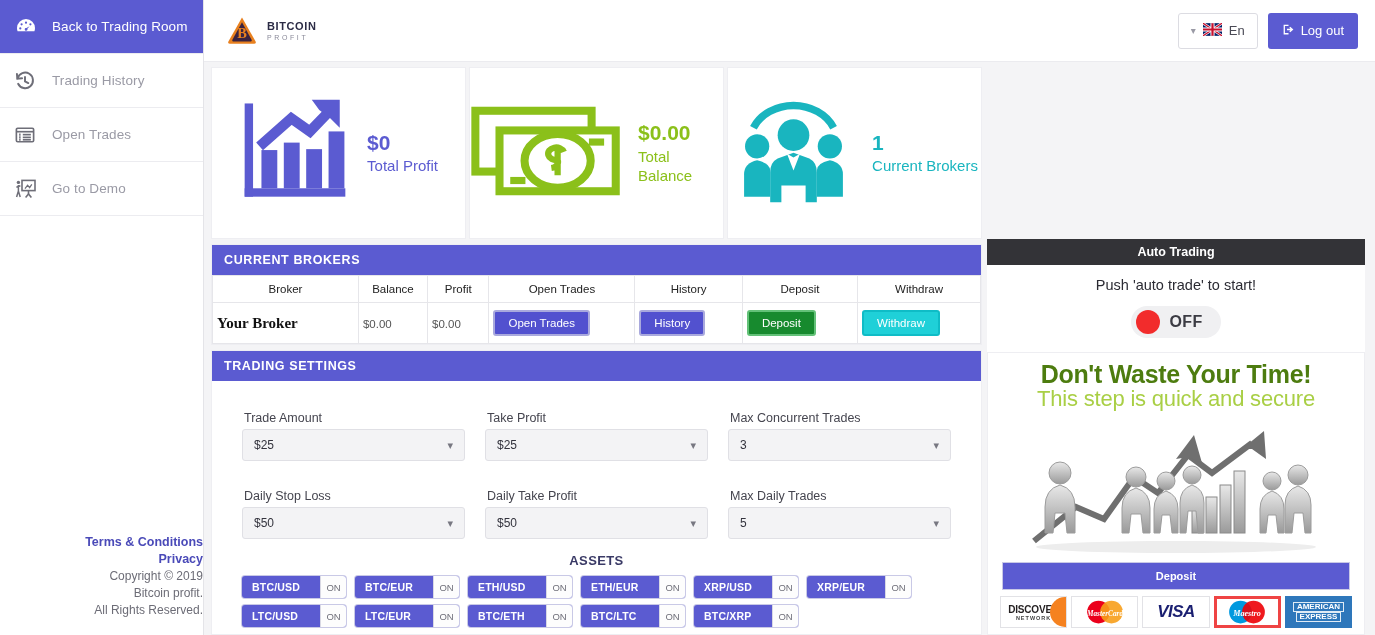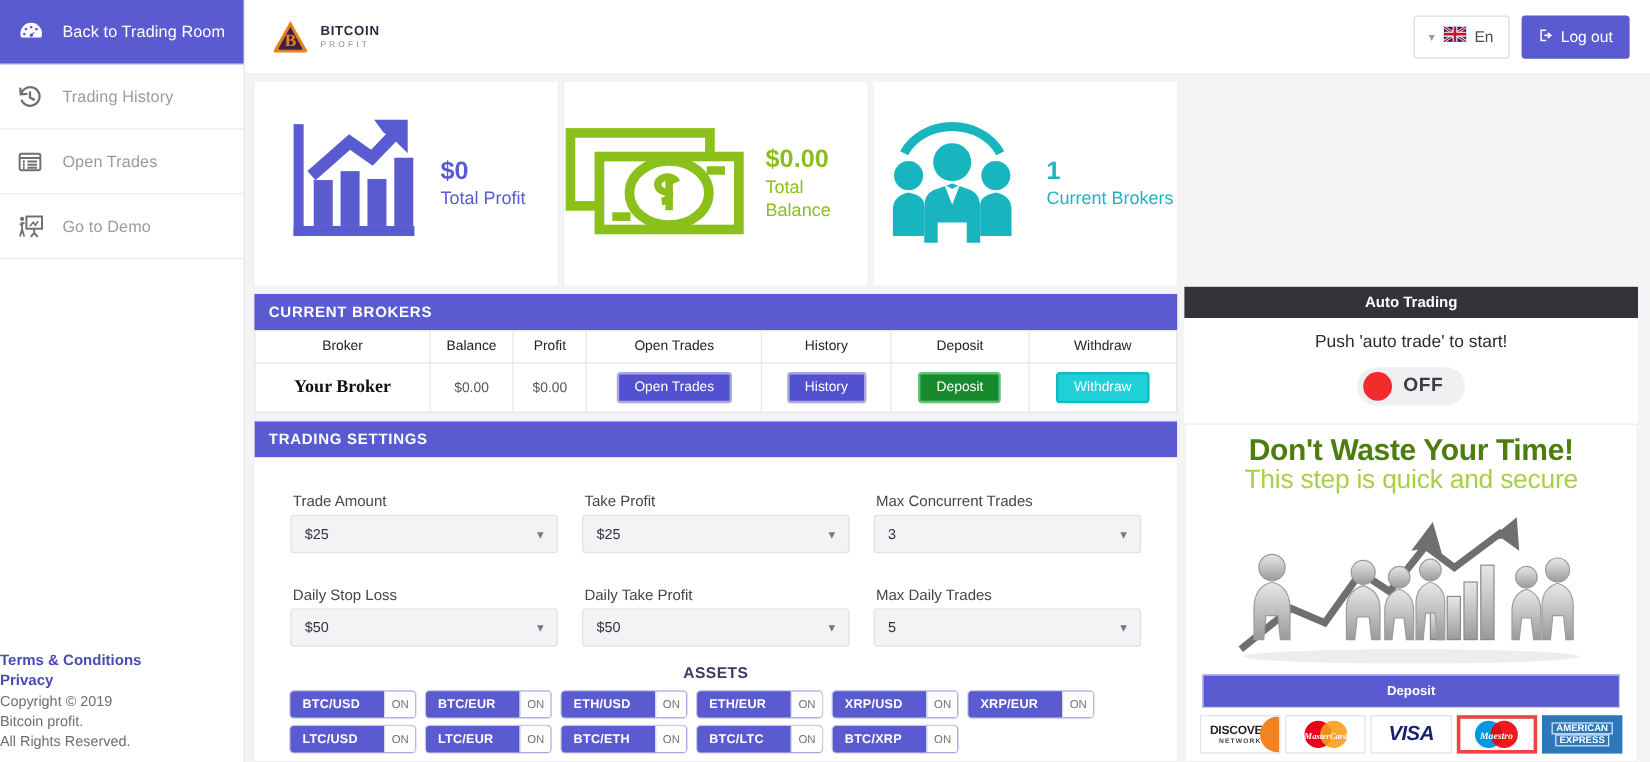--- a/index.html
+++ b/index.html
@@ -25,22 +25,22 @@
     border-bottom: 1px solid #ececf0;
     cursor: pointer;
     color: #9a9aa5;
     font-size: 13.5px;
   }
   .nav-item.active { background: #5b5bd1; color: #ffffff; }
   .nav-ico { width: 32px; min-width: 32px; display: flex; align-items: center; justify-content: flex-start; }
   .nav-label { padding-left: 6px; letter-spacing: .1px; }
 
   .footer-links {
-    position: absolute; left: 0; right: 0; bottom: 8px;
-    text-align: left; line-height: 17px;
+    position: absolute; left: 0; right: 0; bottom: 16px;
+    text-align: right; line-height: 17px;
   }
   .footer-links a {
     display: block; color: #4a4ab8; font-size: 12.5px; font-weight: bold;
     text-decoration: none;
   }
   .footer-copy { color: #6c6c76; font-size: 12px; line-height: 17px; }
 
   
   .main { flex: 1; height: 635px; display: flex; flex-direction: column; background: #f4f4f6; }
 
@@ -95,21 +95,21 @@
     font-size: 12.5px; font-weight: bold; letter-spacing: .6px;
     padding: 8px 12px;
   }
 
   table.brokers { width: 100%; border-collapse: collapse; }
   table.brokers th {
     font-size: 11.5px; font-weight: normal; color: #222;
     padding: 7px 4px; border: 1px solid #e6e6ea; background: #fff;
   }
   table.brokers td {
-    padding: 7px 4px; border: 1px solid #e6e6ea; text-align: center;
+    padding: 7px 4px; border: 1px solid #e6e6ea; text-align: left;
   }
   .broker-name { font-family: "Liberation Serif", serif; font-weight: bold; font-size: 15px; color: #111; }
   .money { font-size: 11.5px; color: #555; }
   .btn {
     display: inline-block; font-size: 11.5px; color: #fff;
     padding: 5px 13px; border-radius: 3px; cursor: pointer;
     border: 2px solid transparent;
   }
   .btn-purple { background: #5251cf; border-color: #a9a9dd; }
   .btn-green  { background: #178a2e; border-color: #63c178; }

